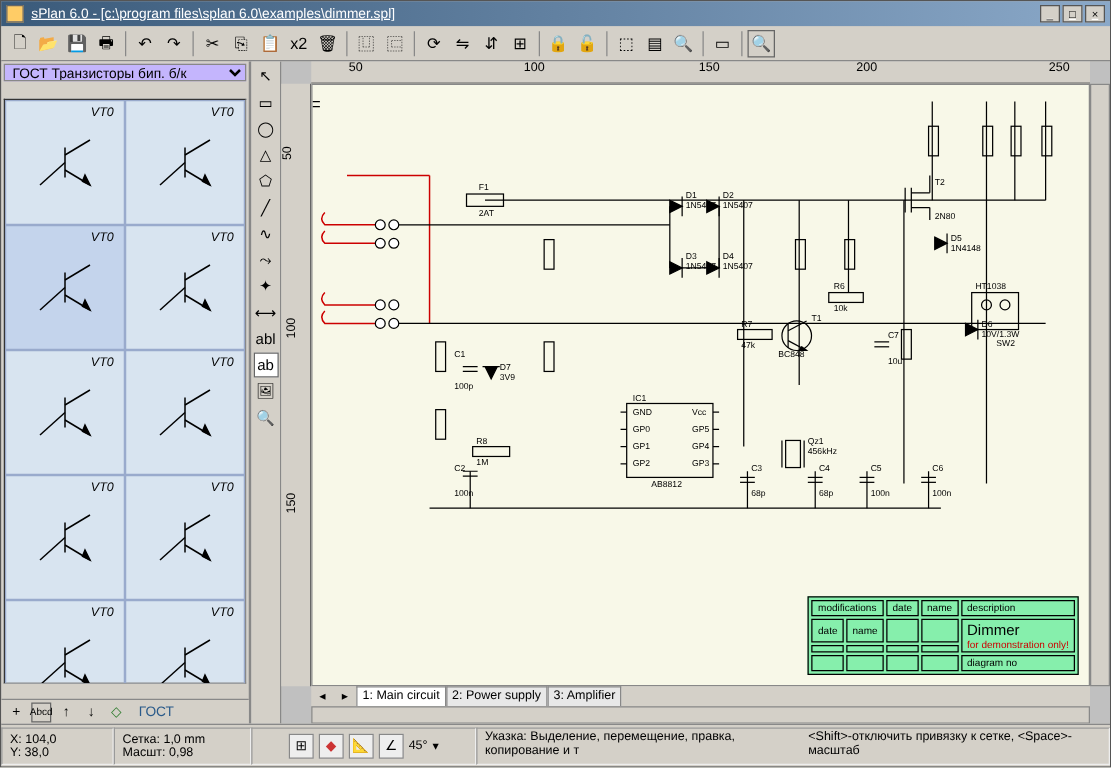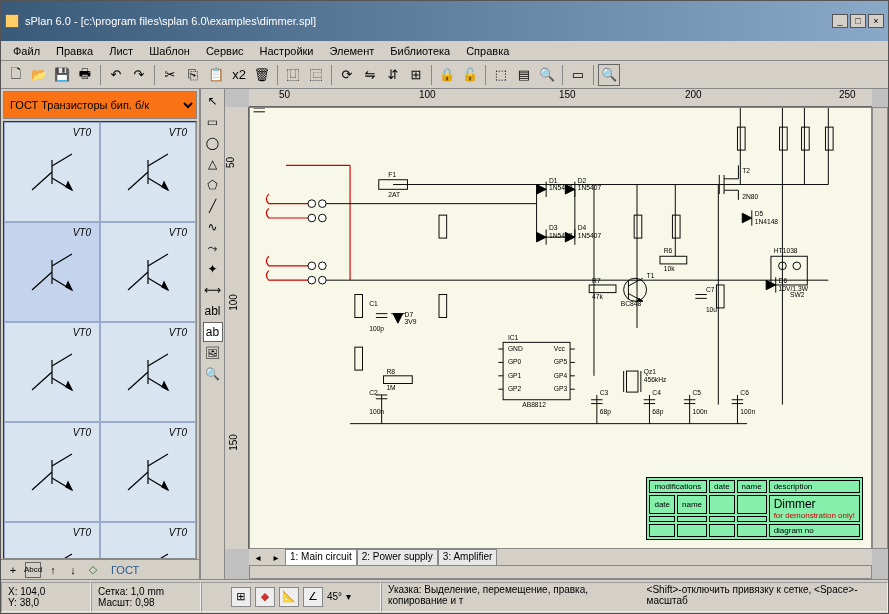--- a/index.html
+++ b/index.html
@@ -1,30 +1,30 @@
 <!DOCTYPE html>
 <html><head>
 <meta charset="utf-8">
 <style>
   * { margin: 0; padding: 0; box-sizing: border-box; font-family: Tahoma, Arial, sans-serif; }
   body { width: 889px; height: 614px; background: #c0c0c0; overflow: hidden; }
   .window { width: 100%; height: 100%; display: flex; flex-direction: column; border: 1px solid #555; }
-  .titlebar { height: 40px; background: linear-gradient(to right, #3a5a7a, #8aa8c8); display: flex; align-items: center; padding: 0 4px; color: #fff; font-size: 11px; }
+  .titlebar { height: 20px; background: linear-gradient(to right, #3a5a7a, #8aa8c8); display: flex; align-items: center; padding: 0 4px; color: #fff; font-size: 11px; text-decoration: underline; }
   .titlebar .icon { width: 14px; height: 14px; background: #ffcc66; border: 1px solid #666; margin-right: 6px; }
   .titlebar-buttons { margin-left: auto; display: flex; gap: 2px; }
   .titlebar-buttons button { width: 16px; height: 14px; font-size: 9px; line-height: 1; border: 1px solid #555; background: #d4d0c8; cursor: pointer; }
   .menubar { height: 20px; background: #d4d0c8; display: flex; align-items: center; padding: 0 4px; font-size: 11px; border-bottom: 1px solid #888; }
   .menubar span { padding: 2px 8px; cursor: pointer; }
   .toolbar { height: 28px; background: #d4d0c8; display: flex; align-items: center; padding: 2px 4px; border-bottom: 1px solid #888; gap: 1px; }
   .tbtn { width: 22px; height: 22px; border: 1px solid transparent; background: transparent; display: flex; align-items: center; justify-content: center; font-size: 13px; cursor: pointer; }
   .tsep { width: 1px; height: 20px; background: #888; margin: 0 3px; }
   .body { flex: 1; display: flex; overflow: hidden; }
   .left-panel { width: 200px; background: #d4d0c8; display: flex; flex-direction: column; border-right: 2px solid #888; }
-  .combo { height: 28px; margin: 2px; font-size: 11px; border: 1px solid #888; background: #f97316; padding: 0 2px; width: calc(100% - 4px); }
-  .library { flex: 1; background: #d8e4f0; border: 1px inset #888; margin: 0 2px; overflow: hidden; position: relative; }
+  .combo { height: 14px; margin: 2px; font-size: 11px; border: 1px solid #888; background: #c4b5fd; padding: 0 2px; width: calc(100% - 4px); }
+  .library { flex: 1; background: #d8e4f0; border: 1px inset #888; margin: 12px 2px; overflow: hidden; position: relative; }
   .symgrid { display: grid; grid-template-columns: 1fr 1fr; grid-auto-rows: 100px; height: 100%; overflow: auto; }
   .symcell { border: 1px solid #99aacc; position: relative; display:flex; align-items:center; justify-content:center; }
   .symcell.selected { background: #c4d4ec; }
   .symcell .lbl { position: absolute; top: 4px; right: 8px; font-size: 10px; font-style: italic; }
   .symcell svg { width: 60px; height: 60px; }
   .lib-toolbar { height: 20px; background:#d4d0c8; display:flex; align-items:center; padding:0 4px; gap: 4px; font-size:11px; border-top:1px solid #888;}
   .lib-toolbar .mini { width:16px; height:16px; display:inline-flex; align-items:center; justify-content:center; border:1px solid transparent; font-size:11px; }
   .lib-footer { font-size:11px; color:#2a5a8a; padding-left:6px;}
   .center { flex: 1; display: flex; overflow:hidden; }
   .tooltray { width: 24px; background: #d4d0c8; border-right: 1px solid #888; display:flex; flex-direction:column; padding: 2px 0; gap:1px; align-items:center;}
@@ -58,31 +58,20 @@
   <div class="titlebar">
     <div class="icon"></div>
     <span>sPlan 6.0 - [c:\program files\splan 6.0\examples\dimmer.spl]</span>
     <div class="titlebar-buttons">
       <button>_</button>
       <button>□</button>
       <button>×</button>
     </div>
   </div>
 
-  <div class="menubar">
-    <span>Файл</span>
-    <span>Правка</span>
-    <span>Лист</span>
-    <span>Шаблон</span>
-    <span>Сервис</span>
-    <span>Настройки</span>
-    <span>Элемент</span>
-    <span>Библиотека</span>
-    <span>Справка</span>
-  </div>
 
   <div class="toolbar">
     <button class="tbtn">🗋</button>
     <button class="tbtn">📂</button>
     <button class="tbtn">💾</button>
     <button class="tbtn">🖶</button>
     <div class="tsep"></div>
     <button class="tbtn">↶</button>
     <button class="tbtn">↷</button>
     <div class="tsep"></div>

